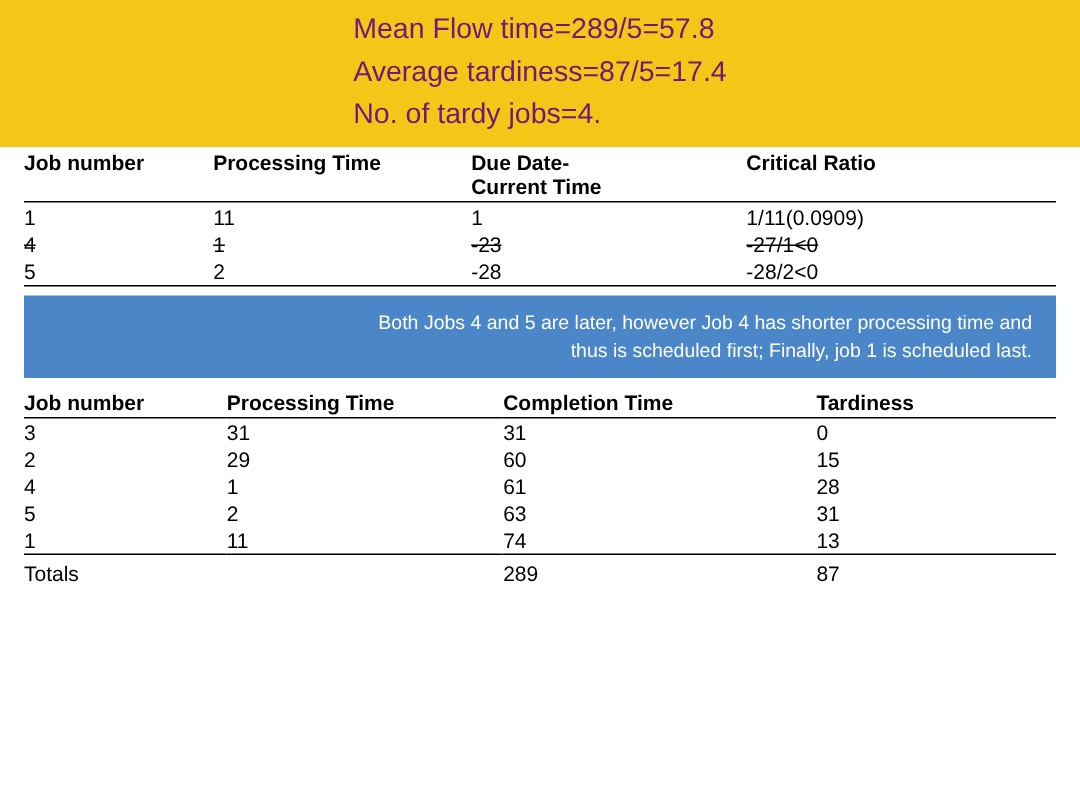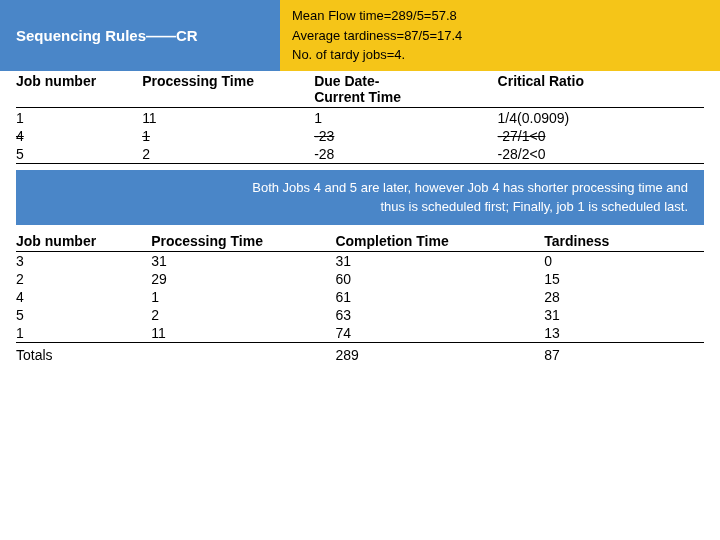--- a/index.html
+++ b/index.html
@@ -32,26 +32,27 @@
       font-weight: bold;
       font-size: 15px;
       padding: 8px 16px;
       display: flex;
       align-items: center;
       min-width: 280px;
     }
 
     .stats-box {
       background: #f5c518;
-      color: #000000;
-      font-size: 13px;
+      color: #701a75;
+      font-size: 19px;
       padding: 6px 12px;
       flex: 1;
       display: flex;
       align-items: center;
+      justify-content: center;
     }
 
     .stats-box div {
       line-height: 1.5;
     }
 
     
     .content {
       padding: 0 16px;
       flex: 1;
@@ -152,23 +153,20 @@
     .col-proctime2 { width: 150px; }
     .col-comptime { width: 170px; }
     .col-tardiness { width: 130px; margin-left: 20px; }
   </style>
 </head>
 <body>
 
 <div class="outer">
 
   <div class="header-row">
-    <div class="title-box">
-      <span>Sequencing Rules——CR</span>
-    </div>
     <div class="stats-box">
       <div>
         <div>Mean Flow time=289/5=57.8</div>
         <div>Average tardiness=87/5=17.4</div>
         <div>No. of tardy jobs=4.</div>
       </div>
     </div>
   </div>
 
   <div class="content">
@@ -181,21 +179,21 @@
           <th class="col-proctime">Processing Time</th>
           <th class="col-duedate">Due Date-<br>Current Time</th>
           <th class="col-criticalratio">Critical Ratio</th>
         </tr>
       </thead>
       <tbody>
         <tr class="divider-row">
           <td>1</td>
           <td>11</td>
           <td>1</td>
-          <td>1/4(0.0909)</td>
+          <td>1/11(0.0909)</td>
         </tr>
         <tr>
           <td><span class="strikethrough">4</span></td>
           <td><span class="strikethrough">1</span></td>
           <td><span class="strikethrough">-23</span></td>
           <td><span class="strikethrough">-27/1&lt;0</span></td>
         </tr>
         <tr class="bottom-divider">
           <td>5</td>
           <td>2</td>

